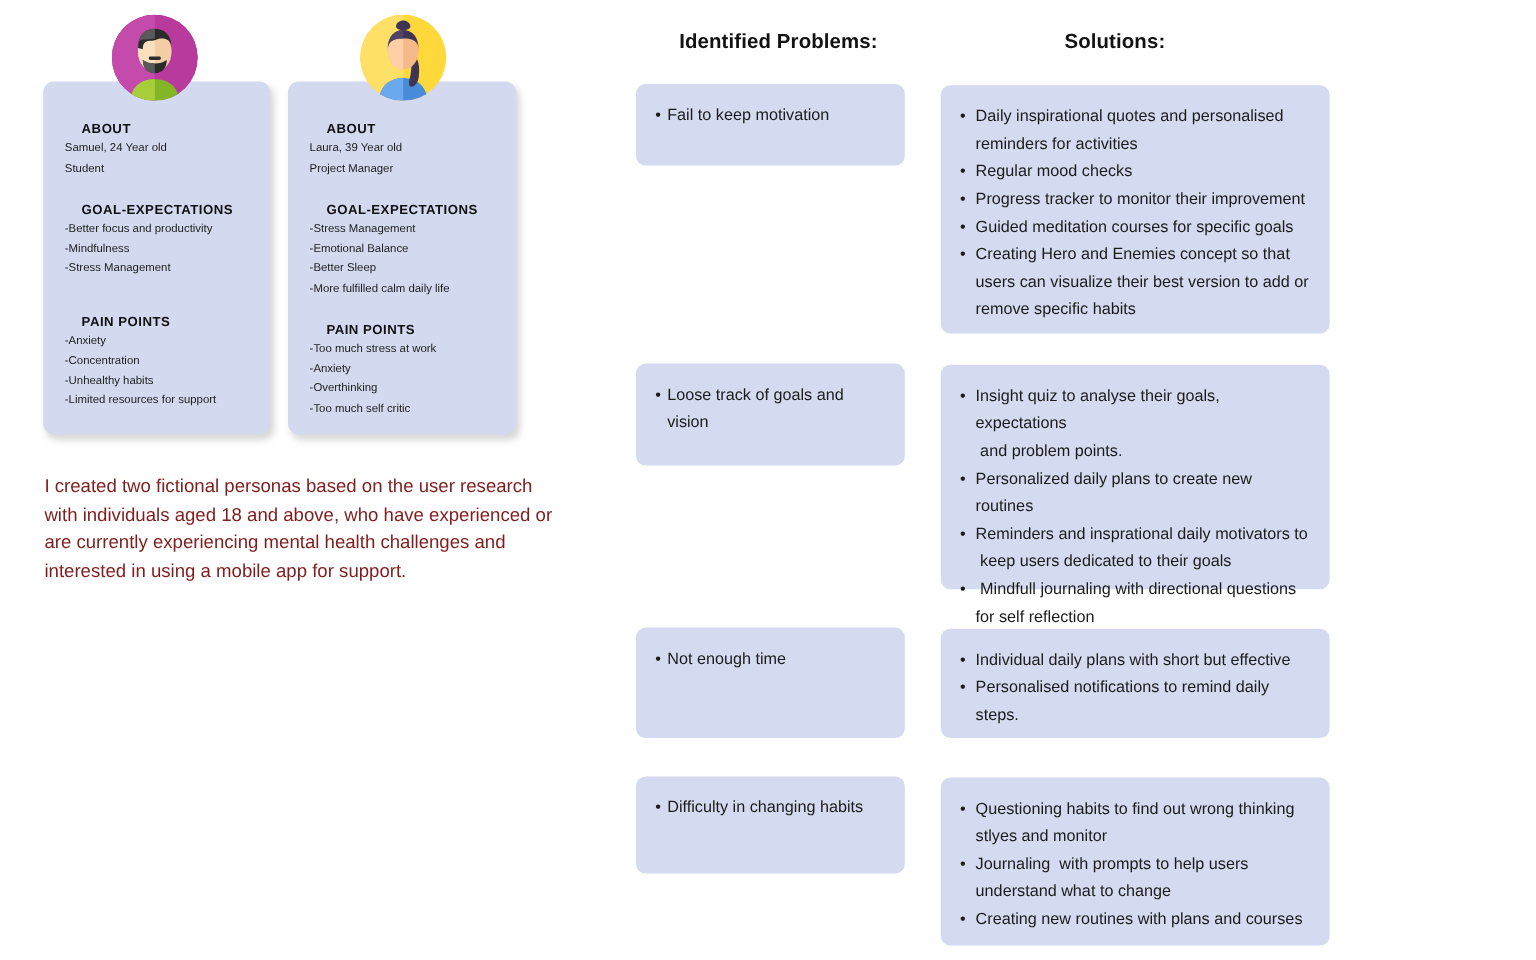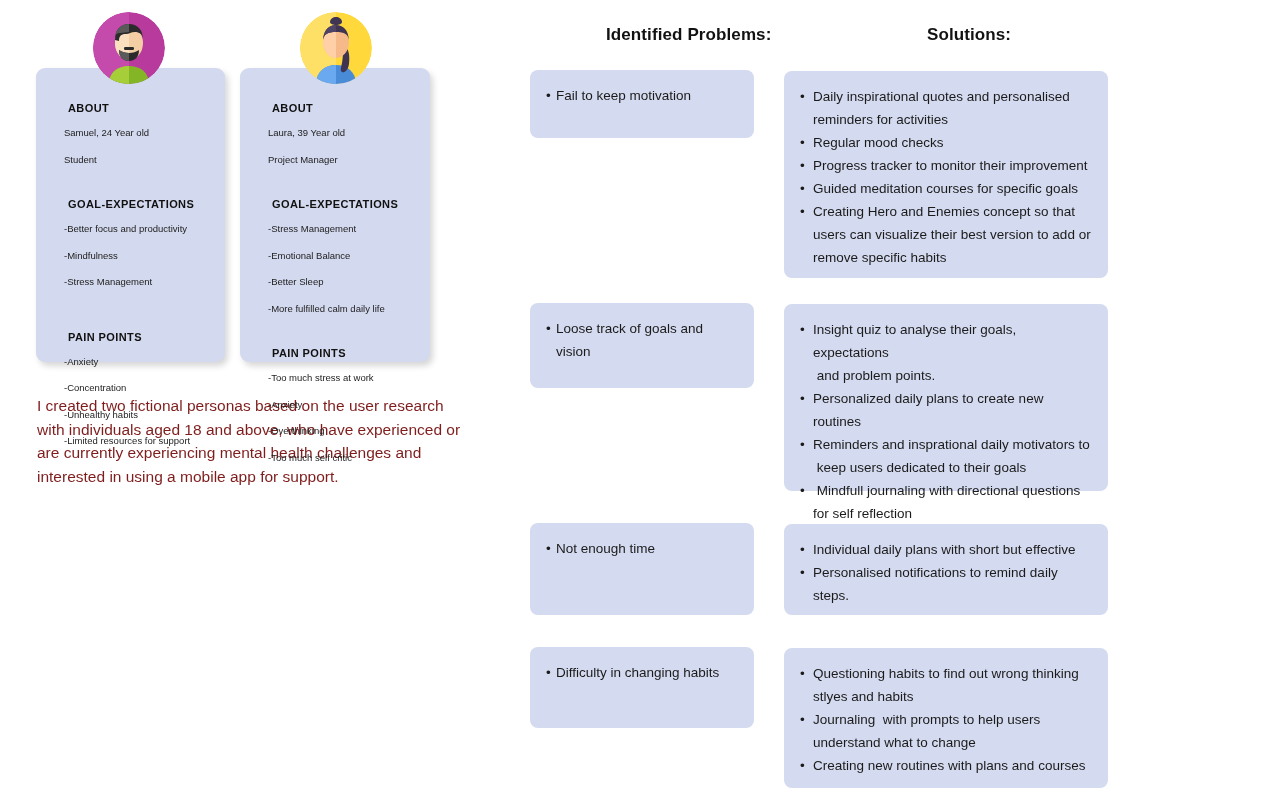--- a/index.html
+++ b/index.html
@@ -46,21 +46,21 @@
     font-weight: bold;
     font-size: 11px;
     letter-spacing: 0.4px;
     color: #111111;
     margin: 0 0 3px 16px;
   }
   .p-line {
     font-size: 9.5px;
     line-height: 14.5px;
     color: #1c1c1c;
-    margin: 12px;
+    margin: 2px;
     white-space: nowrap;
   }
   .p-gap-lg { height: 19px; }
   .p-gap-xl { height: 29px; }
 
   
   #persona-description {
     position: absolute;
     left: 37px;
     top: 394px;
@@ -70,21 +70,20 @@
     color: #7f1d1d;
   }
 
   
   .col-heading {
     position: absolute;
     font-size: 17px;
     font-weight: bold;
     color: #121212;
     letter-spacing: 0.1px;
-    margin-left: 40px;
   }
   #heading-problems { left: 566px; top: 25px; }
   #heading-solutions { left: 887px; top: 25px; }
 
   
   .card {
     position: absolute;
     background: #d4daef;
     border-radius: 8px;
     box-sizing: border-box;
@@ -287,21 +286,21 @@
       <span class="bullet-text">Personalised notifications to remind daily steps.</span>
     </div>
   </div>
 <div class="card solution" id="solution-card-3" style="top:648px; height:140px;">
     <div class="bullet-line">
       <span class="bullet-dot">•</span>
       <span class="bullet-text">Questioning habits to find out wrong thinking</span>
     </div>
     <div class="bullet-line cont">
       <span class="bullet-dot">•</span>
-      <span class="bullet-text">stlyes and habits</span>
+      <span class="bullet-text">stlyes and monitor</span>
     </div>
     <div class="bullet-line">
       <span class="bullet-dot">•</span>
       <span class="bullet-text">Journaling  with prompts to help users</span>
     </div>
     <div class="bullet-line cont">
       <span class="bullet-dot">•</span>
       <span class="bullet-text">understand what to change</span>
     </div>
     <div class="bullet-line">

